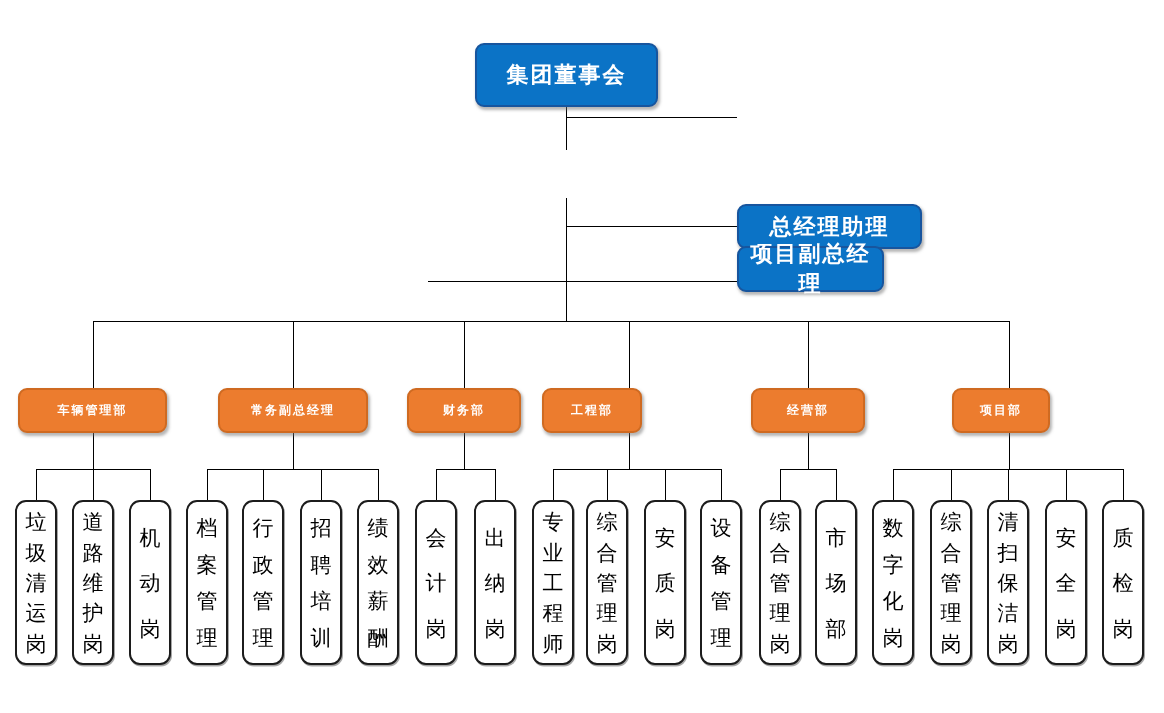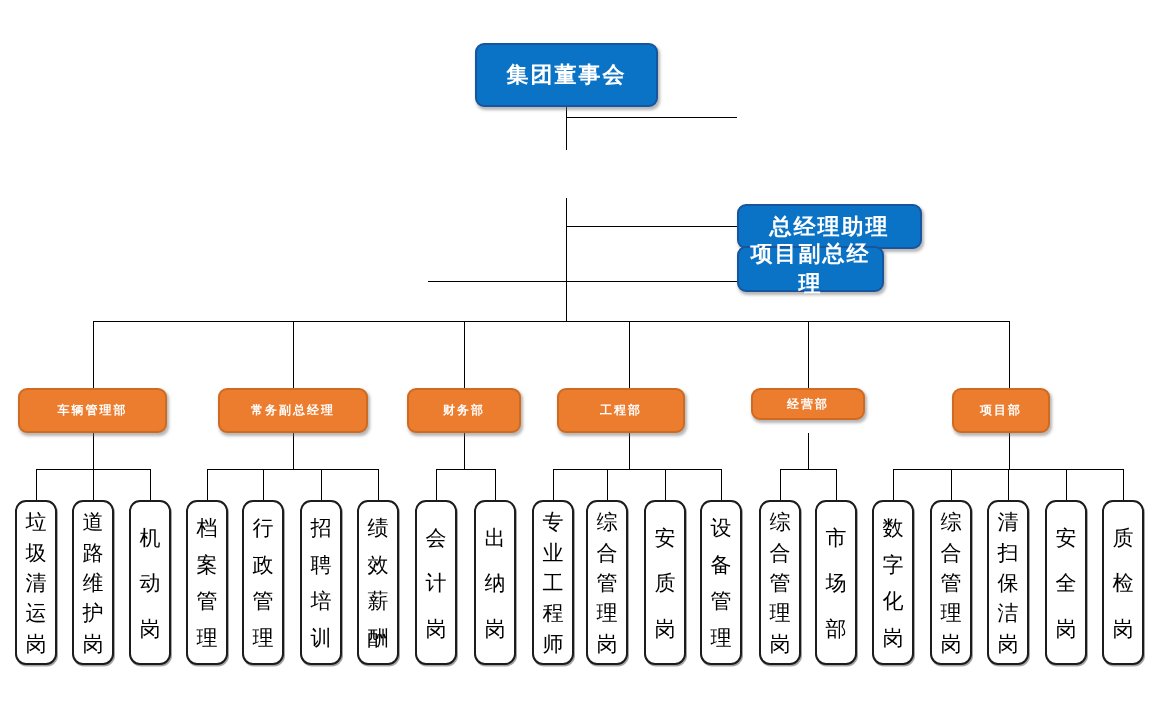--- a/index.html
+++ b/index.html
@@ -84,22 +84,22 @@
   <div class="vline" style="left:1066px;top:469px;height:31px"></div>
   <div class="vline" style="left:1123px;top:469px;height:31px"></div>
 
   <div class="node blue" style="left:475px;top:43px;width:183px;height:64px">集团董事会</div>
   <div class="node blue" style="left:737px;top:204px;width:185px;height:45px">总经理助理</div>
   <div class="node blue" style="left:737px;top:246px;width:147px;height:46px">项目副总经理</div>
 
   <div class="node orange" style="left:18px;top:388px;width:149px;height:45px">车辆管理部</div>
   <div class="node orange" style="left:218px;top:388px;width:150px;height:45px">常务副总经理</div>
   <div class="node orange" style="left:407px;top:388px;width:114px;height:45px">财务部</div>
-  <div class="node orange" style="left:557px;top:388px;width:128px;height:45px">工程部</div>
-  <div class="node orange" style="left:751px;top:388px;width:114px;height:32px">经营部</div>
+  <div class="node orange" style="left:542px;top:388px;width:100px;height:45px">工程部</div>
+  <div class="node orange" style="left:751px;top:388px;width:114px;height:45px">经营部</div>
   <div class="node orange" style="left:952px;top:388px;width:98px;height:45px">项目部</div>
 
   <div class="pos" style="left:15px;top:500px">
       <span>垃</span>
       <span>圾</span>
       <span>清</span>
       <span>运</span>
       <span>岗</span>
     </div>
   <div class="pos" style="left:72px;top:500px">

